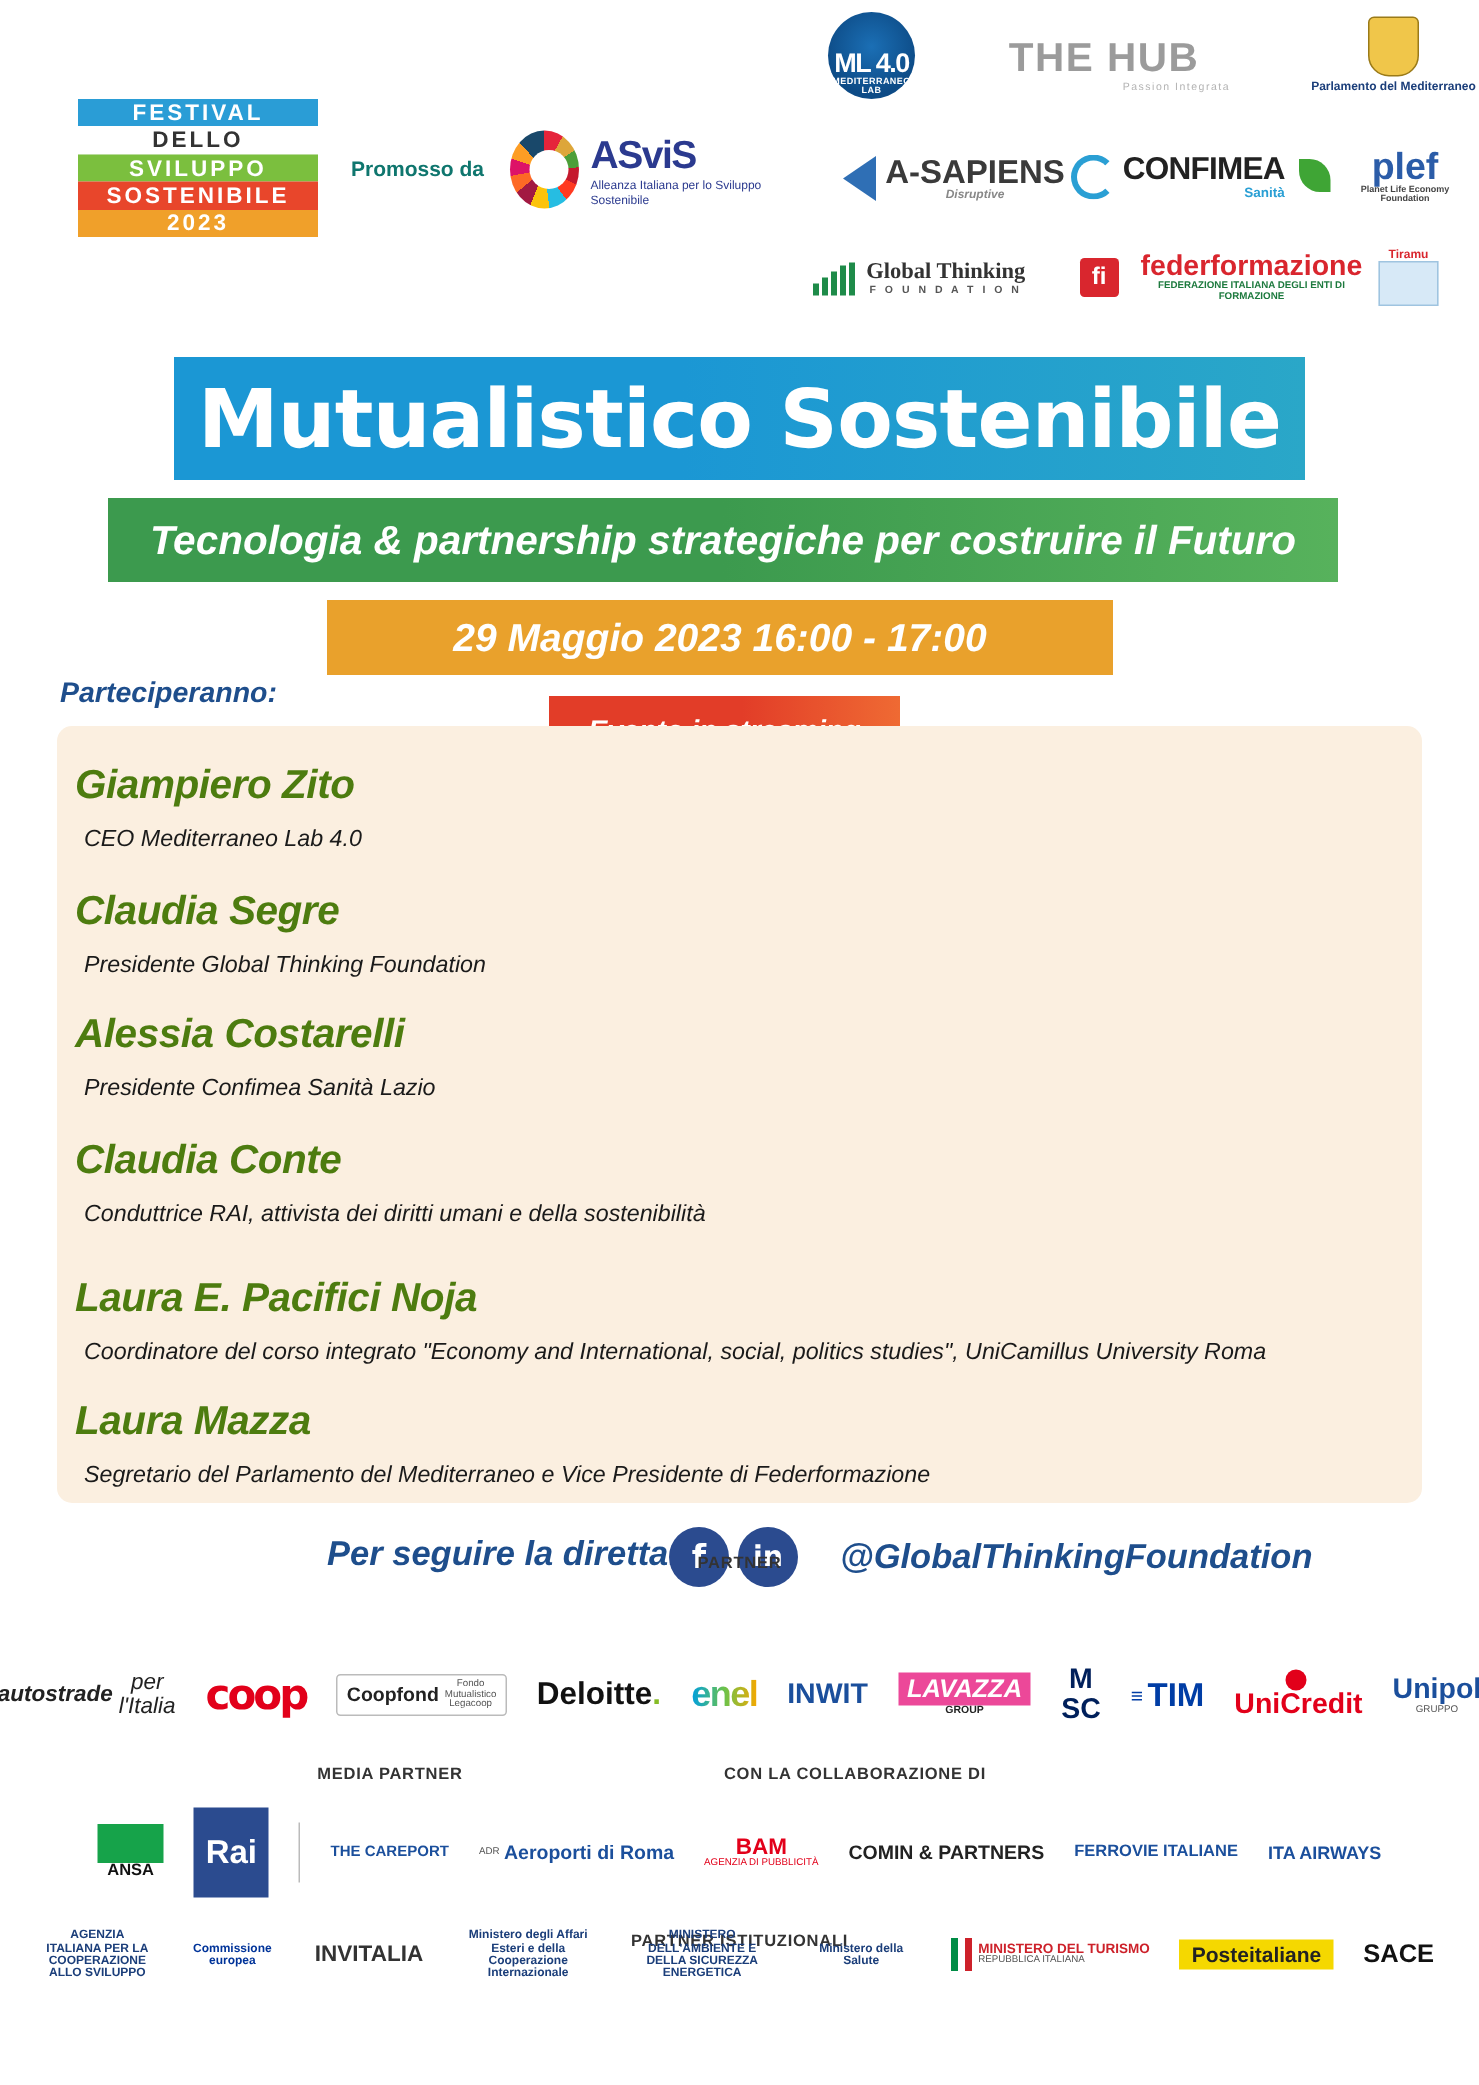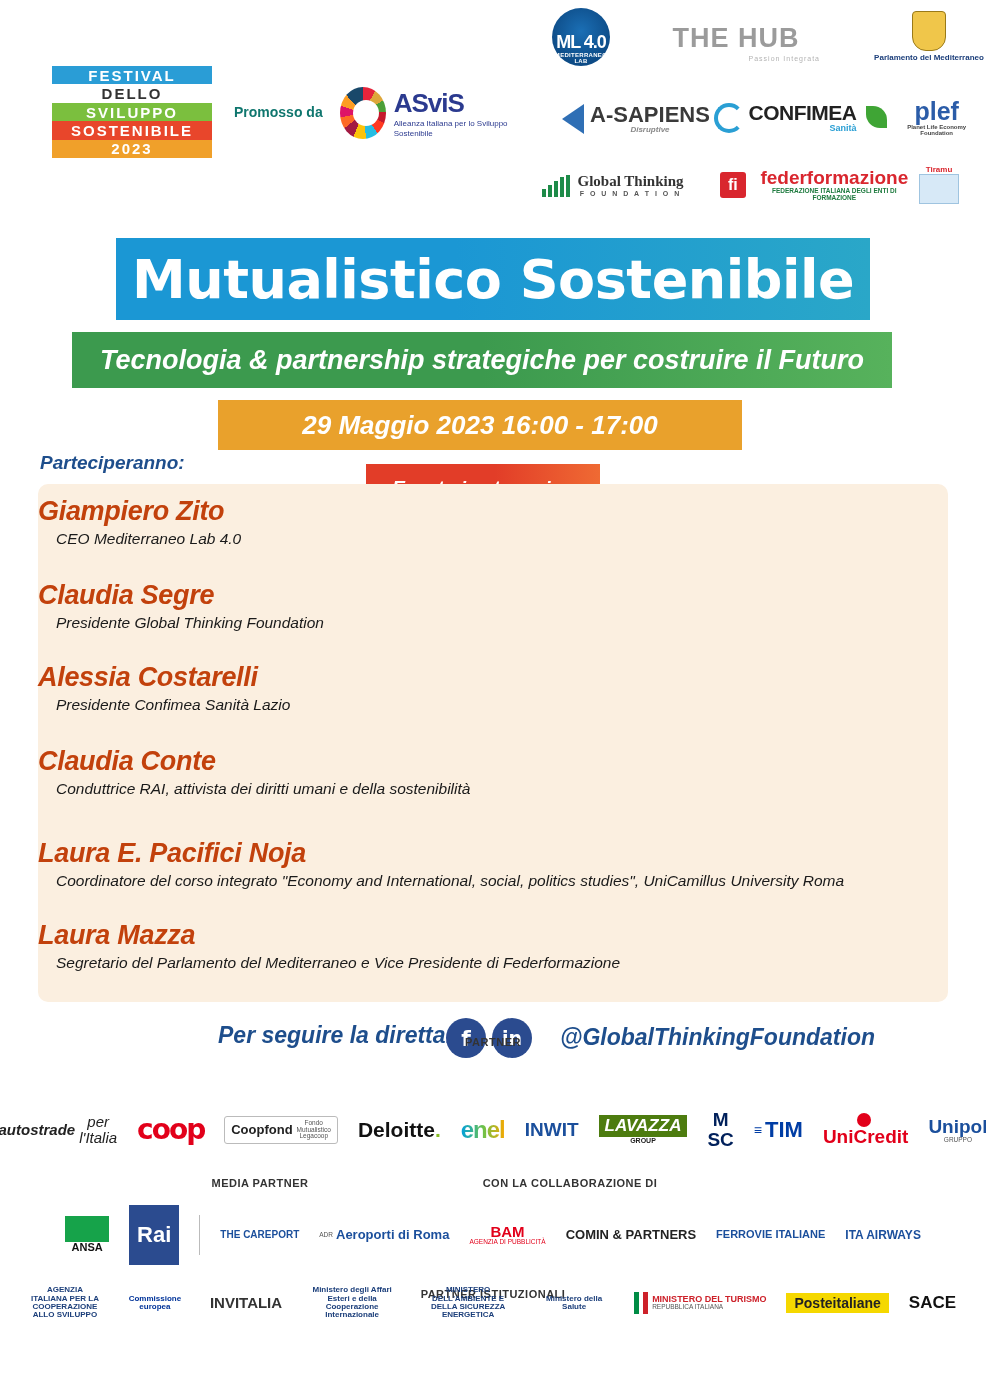--- a/index.html
+++ b/index.html
@@ -196,22 +196,22 @@
   .partecipanti-label {
     position: absolute; left: 40px; top: 452px; font-size: 19px; color: #1e4e8c;
     font-weight: bold; font-style: italic;
   }
   .speakers-panel {
     position: absolute; left: 38px; top: 484px; width: 910px; height: 518px;
     background: #fbefe0; border-radius: 10px;
   }
   .speaker { position: absolute; left: 38px; }
   .speaker .name {
-    font-size: 27px; font-weight: bold; color: #c2410c; font-style: italic;
-    letter-spacing: -.3px; margin: 0;
+    font-size: 27px; font-weight: bold; color: #4d7c0f; font-style: italic;
+    letter-spacing: -.3px; margin: 12px;
   }
   .speaker .role {
     font-size: 15.5px; color: #1a1a1a; font-style: italic; margin: 3px 0 0 18px;
   }
 
   
   .diretta-label {
     position: absolute; left: 218px; top: 1022px; font-size: 23px; color: #1e4e8c;
     font-style: italic; font-weight: bold;
   }
@@ -253,21 +253,21 @@
 
   
   .l-autostrade { font-size: 15px; color: #222; font-style: italic; }
   .l-coop { font-size: 28px; color: #e2001a; letter-spacing: -2px; font-family: "DejaVu Sans", sans-serif;}
   .l-coopfond { font-size: 13px; color: #222; border: 1px solid #bbb; padding: 3px 6px; border-radius: 3px;}
   .l-deloitte { font-size: 21px; color: #111; }
   .l-deloitte i { color: #86bc25; font-style: normal; }
   .l-enel { font-size: 24px; background: linear-gradient(90deg,#00a0df,#6cc24a,#f6a800);
     -webkit-background-clip: text; background-clip: text; color: transparent; letter-spacing: -1px;}
   .l-inwit { font-size: 19px; color: #1b4f9c; }
-  .l-lavazza { font-size: 17px; color: #fff; background: #4d7c0f; padding: 2px 6px;
+  .l-lavazza { font-size: 17px; color: #fff; background: #ec4899; padding: 2px 6px;
     font-style: italic; }
   .l-lavazza-sub { font-size: 7px; color: #222; }
   .l-msc { font-size: 19px; color: #00205b; line-height: .9; }
   .l-tim { font-size: 22px; color: #003da5; }
   .l-unicredit { font-size: 19px; color: #e2001a; flex-direction: column; }
   .l-unipol { font-size: 19px; color: #1b4f9c; }
   .l-ansa { font-size: 11px; color: #111; }
   .l-ansa-block { width: 44px; height: 26px; background: #16a34a; }
   .l-rai { font-size: 22px; color: #fff; background: #2b4b8f; padding: 18px 8px; }
   .l-careport { font-size: 10px; color: #1b4f9c; }

